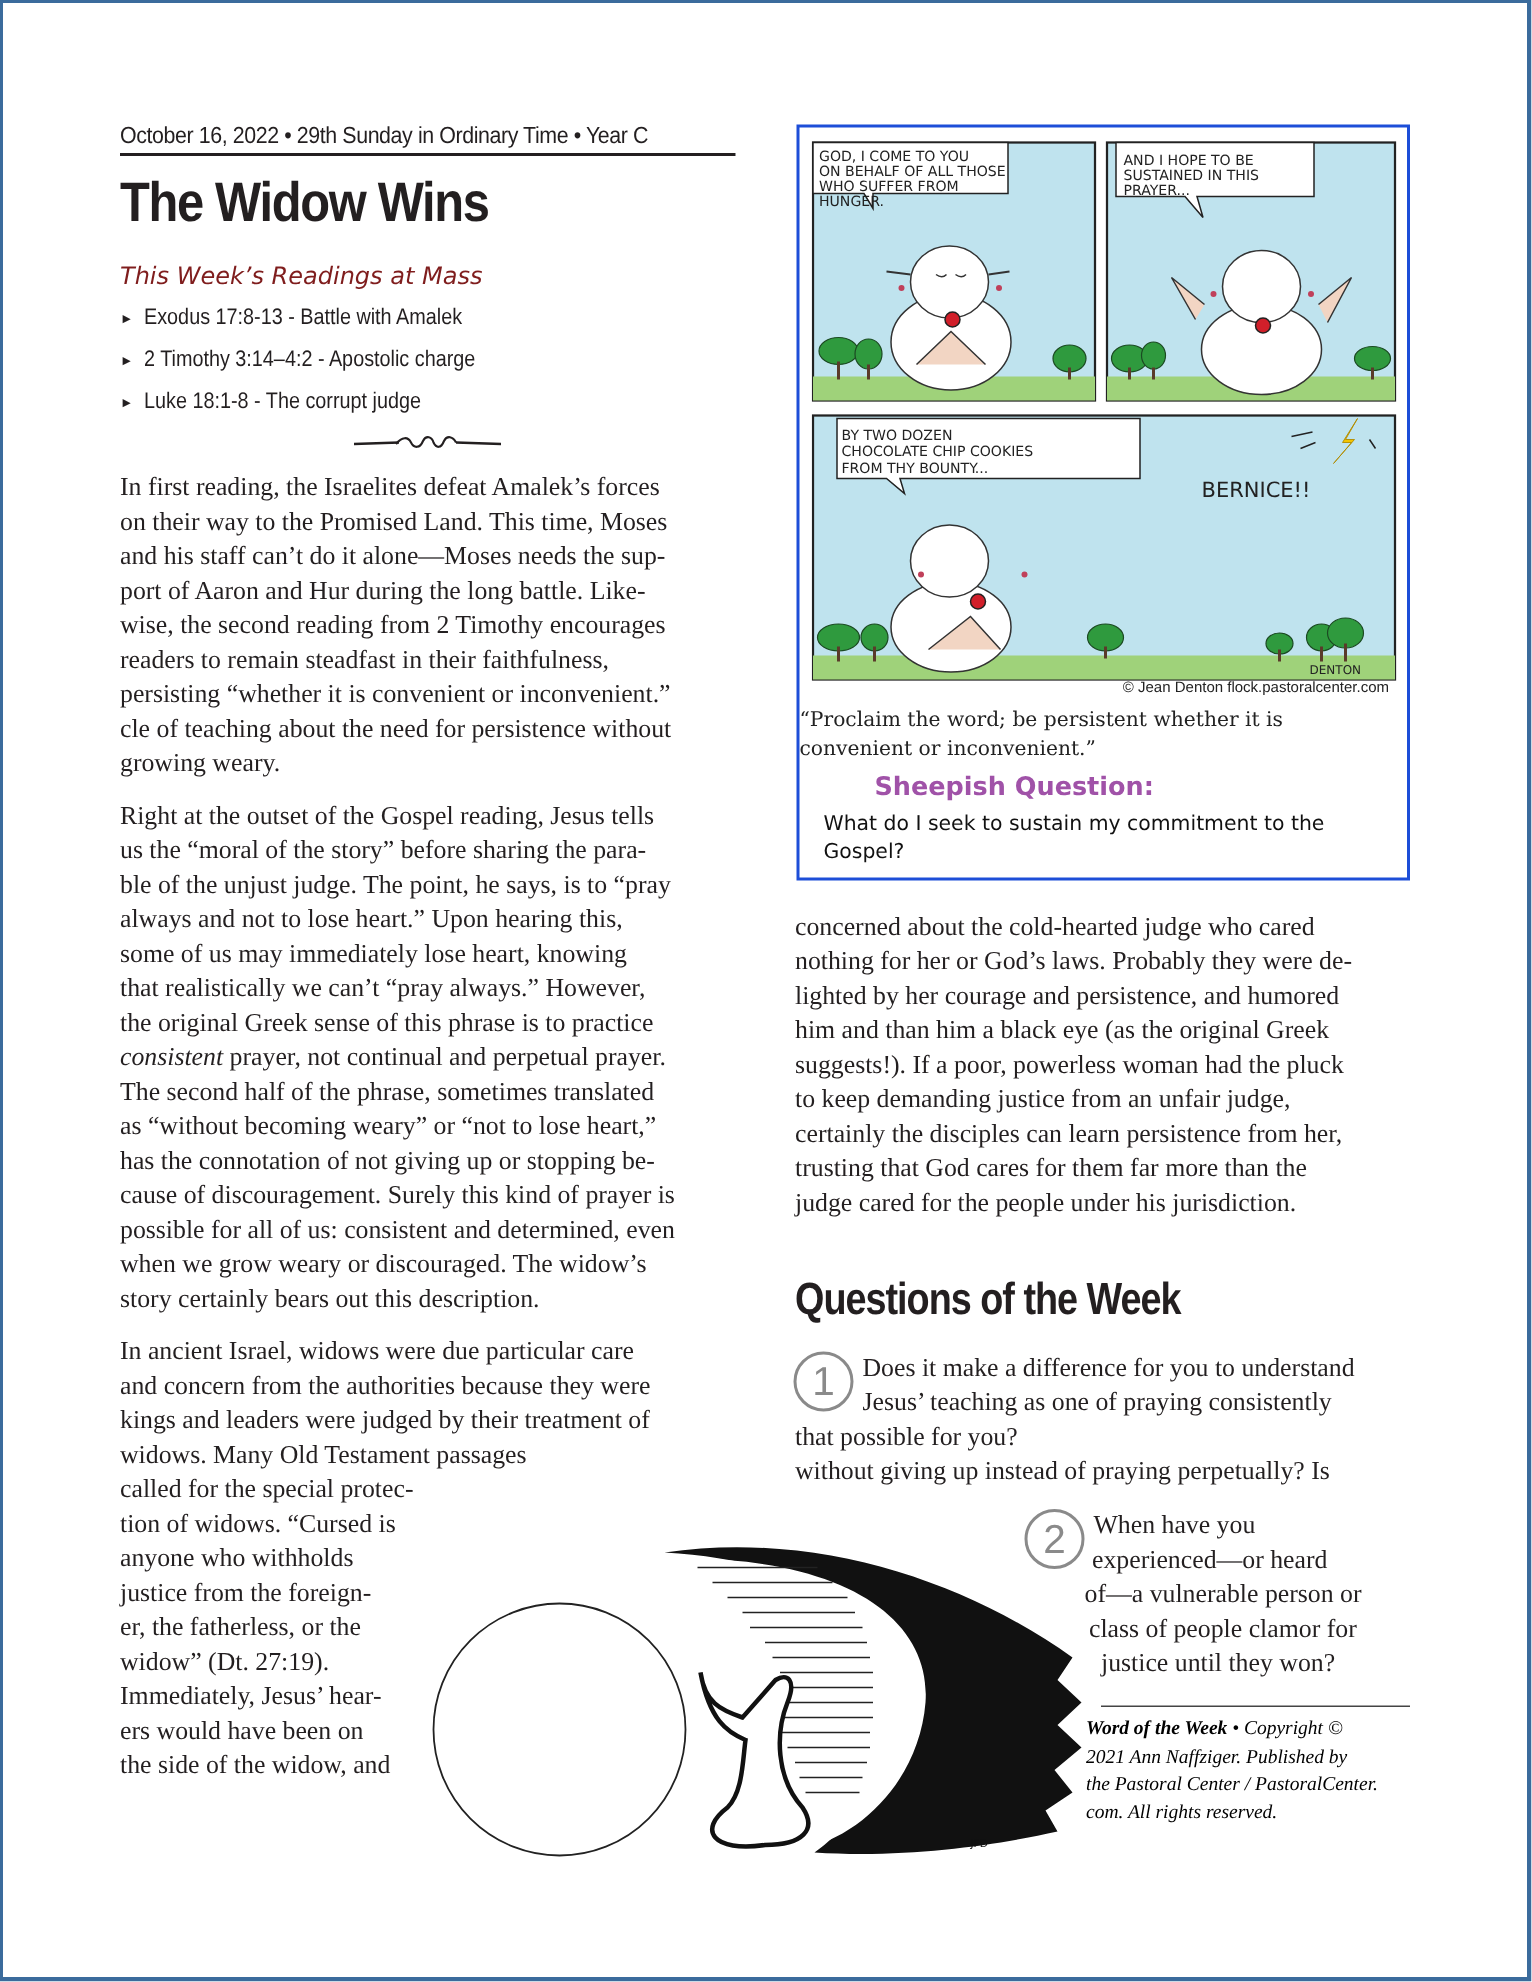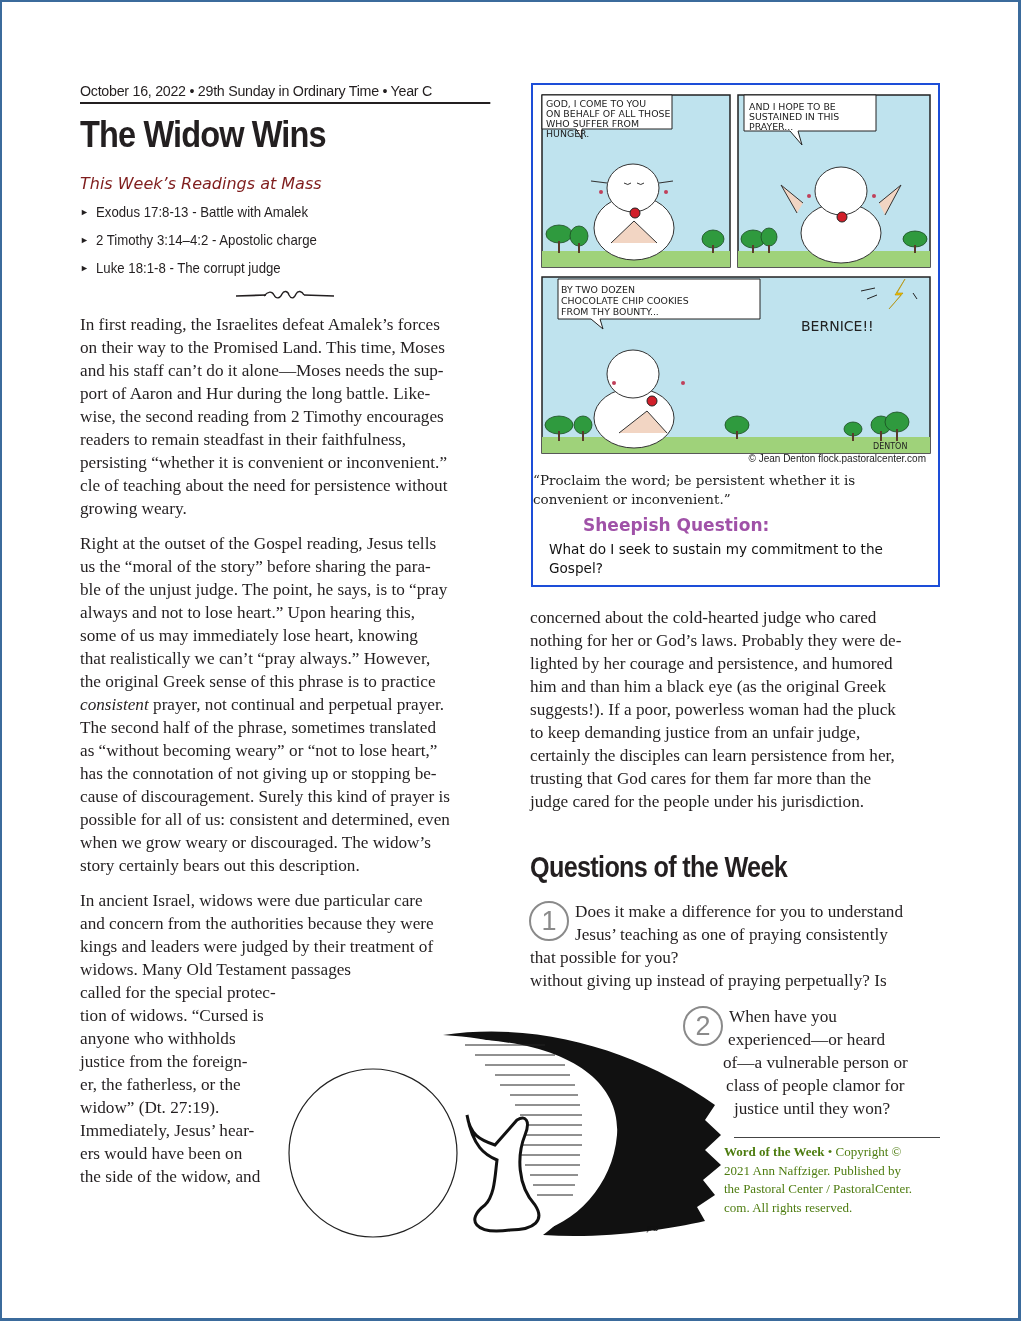--- a/index.html
+++ b/index.html
@@ -76,21 +76,21 @@
   }
   .q1-num { left: 529px; top: 901px; }
   .q2-num { left: 683px; top: 1006px; }
   .q-text { position: absolute; font-size: 17.2px; line-height: 23px; }
   .q-text .ln { display: block; white-space: nowrap; }
   .q1-text { left: 530px; top: 900px; }
   .q2-text { left: 722px; top: 1005px; }
   .footer-rule { position: absolute; left: 734px; top: 1137px; width: 206px; height: 0; border-top: 1.5px solid #444; }
   .footer-copy {
     position: absolute; left: 724px; top: 1143px; width: 230px;
-    font-size: 13px; line-height: 18.5px; color: #4d7c0f;
+    font-style: italic; font-size: 13px; line-height: 18.5px; color: #000000;
   }
   .footer-copy b { font-weight: bold; }
   .illustration { position: absolute; left: 285px; top: 1025px; width: 440px; height: 215px; }
 </style>
 </head>
 <body>
 
 <div class="page-frame"></div>
 
 <div class="dateline">October 16, 2022 • 29th Sunday in Ordinary Time • Year C</div>

